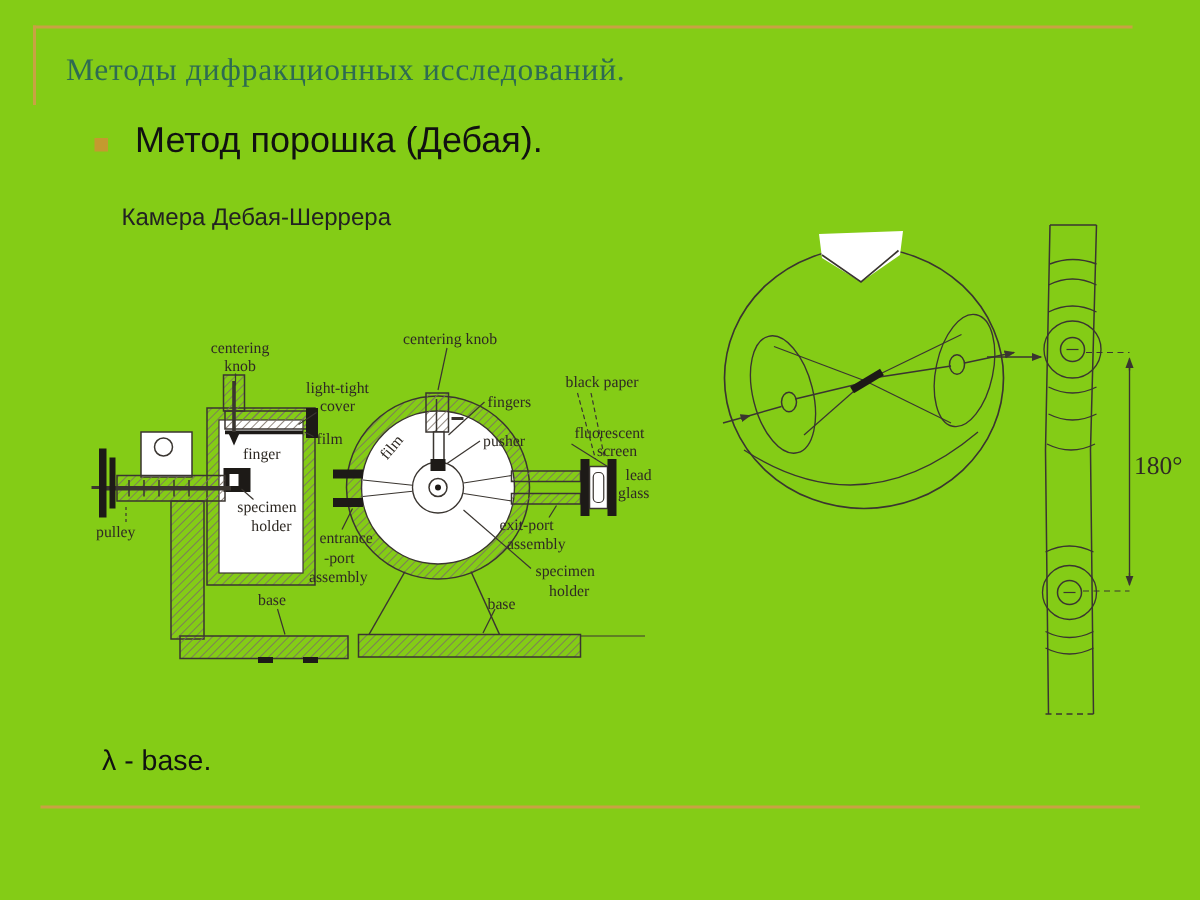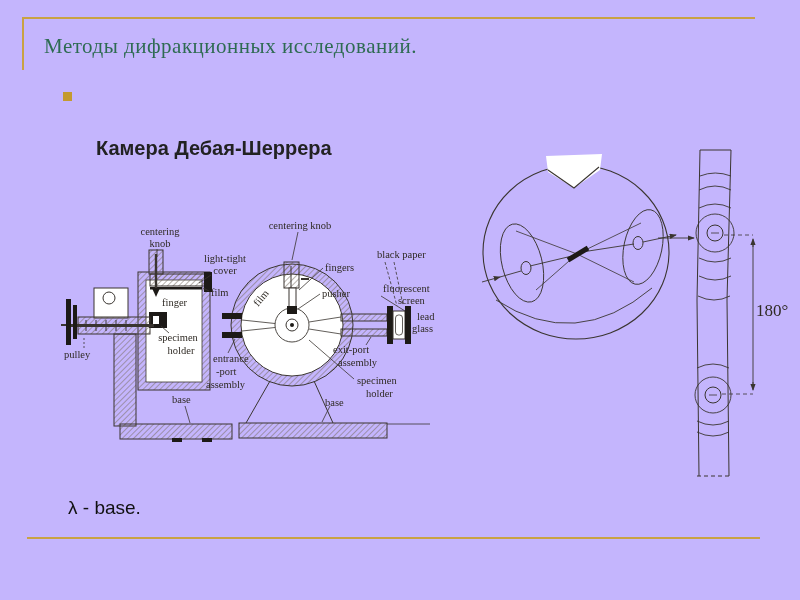--- a/index.html
+++ b/index.html
@@ -1,45 +1,46 @@
 <!DOCTYPE html>
 <html><head>
 <meta charset="utf-8">
 <style>
   html,body{margin:0;padding:0;background:#ffffff;}
-  .slide{position:relative;width:800px;height:600px;background:#c4b5fd;overflow:hidden;
+  .slide{position:relative;width:800px;height:600px;background:#84cc16;overflow:hidden;
          font-family:"Liberation Sans",sans-serif;color:#1c1c1c;}
   .rule{position:absolute;background:#C9A243;}
   .rule-top{left:22px;top:17px;width:733px;height:2px;}
   .rule-top-drop{left:22px;top:17px;width:2px;height:53px;}
   .rule-bottom{left:27px;top:537px;width:733px;height:2px;}
   .title{position:absolute;left:44px;top:34px;font-family:"Liberation Serif",serif;
          font-size:21px;color:#2E6B52;letter-spacing:0.5px;}
   .bullet-square{position:absolute;left:63px;top:92px;width:9px;height:9px;background:#C49A2F;}
   .bullet-text{position:absolute;left:90px;top:80px;font-size:24px;color:#111;}
-  .subtitle{position:absolute;left:96px;top:137px;font-size:20px;color:#222;font-weight:bold;}
+  .subtitle{position:absolute;left:81px;top:137px;font-size:16px;color:#222;}
   .footnote{position:absolute;left:68px;top:497px;font-size:19px;color:#111;}
   svg.diagram{position:absolute;left:0;top:0;}
   svg .lbl{font-family:"Liberation Serif",serif;font-size:10.5px;fill:#2f2a24;}
   svg .lbl-big{font-family:"Liberation Serif",serif;font-size:17px;fill:#2f2a24;}
   svg .ln{stroke:#3a3530;fill:none;}
   svg .lead{stroke:#3a3530;stroke-width:0.8;fill:none;}
   svg .dark{fill:#1d1a17;stroke:none;}
 </style>
 </head>
 <body>
 
 <div class="slide">
 
   <div class="rule rule-top"></div>
   <div class="rule rule-top-drop"></div>
   <div class="rule rule-bottom"></div>
 
   <div class="title">Методы дифракционных исследований.</div>
   <div class="bullet-square"></div>
+  <div class="bullet-text">Метод порошка (Дебая).</div>
   <div class="subtitle">Камера Дебая-Шеррера</div>
   <div class="footnote">λ - base.</div>
 
   <svg class="diagram" width="800" height="600" viewBox="0 0 800 600">
     <defs>
       <pattern id="hx" patternUnits="userSpaceOnUse" width="4" height="4" patternTransform="rotate(45)">
         <line x1="0" y1="0" x2="0" y2="4" stroke="#7a7064" stroke-width="1.1"></line>
       </pattern>
       <marker id="ah" markerWidth="9" markerHeight="8" refX="7" refY="3" orient="auto">
         <path d="M0,0 L8,3 L0,6 z" fill="#3a3530"></path>

